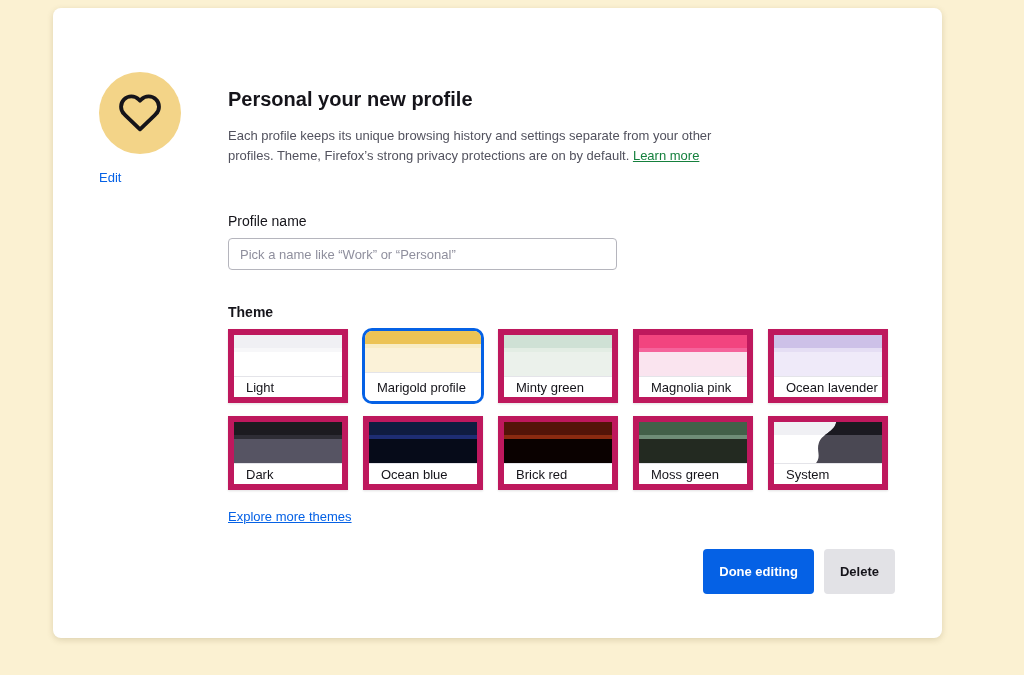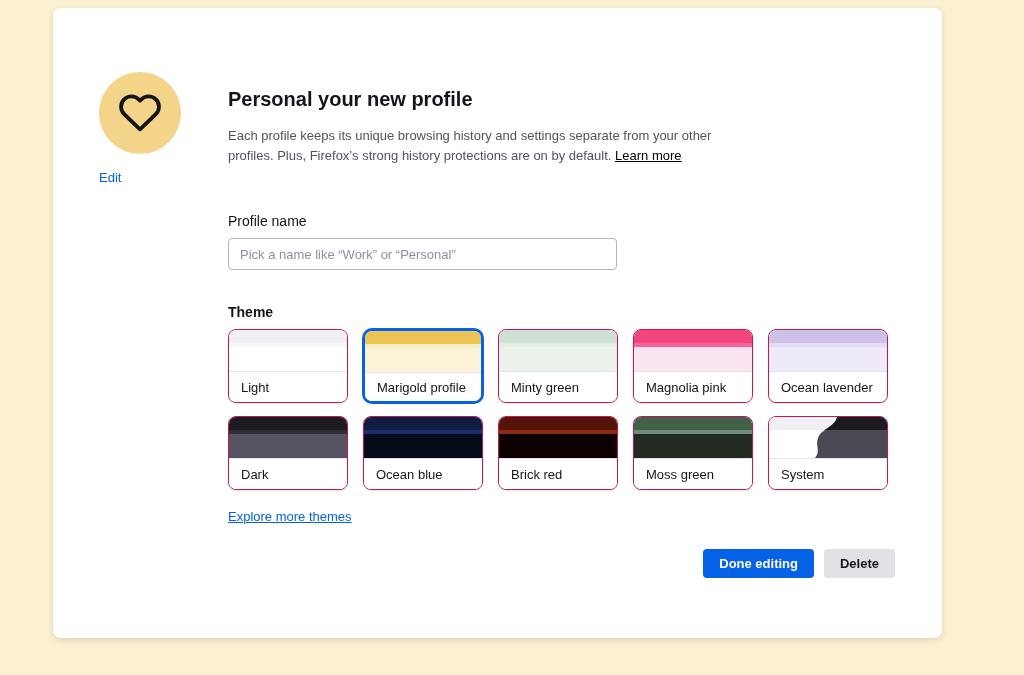--- a/index.html
+++ b/index.html
@@ -43,21 +43,21 @@
   .theme-label { margin-top:33px; font-weight:700; }
 
   .theme-grid {
     margin-top:8px;
     display:grid;
     grid-template-columns:repeat(5, 120px);
     gap:13px 15px;
   }
   .swatch {
     width:120px; height:74px; background:#fff;
-    border:1px solid #be185d; border-radius:8px;
+    border:6px solid #be185d; border-radius:0;
     box-shadow:0 1px 2px rgba(21,20,26,0.12);
     overflow:hidden; display:flex; flex-direction:column; cursor:pointer;
   }
   .swatch.selected {
     border:2px solid var(--accent, #0561e5);
     box-shadow:0 0 0 1px var(--accent, #0561e5);
     border-radius:9px;
   }
   .preview { height:41px; flex:none; display:flex; flex-direction:column; }
   .preview .bar { height:13px; flex:none; }
@@ -67,21 +67,21 @@
   .swatch-label {
     flex:1; background:#fff; border-top:1px solid #e4e4e9;
     display:flex; align-items:center; padding-left:12px;
     font-size:13px; color:#15141a; white-space:nowrap;
   }
 
   .explore-link { margin-top:19px; align-self:flex-start; font-size:13px; color:#0561e5; text-decoration:underline; cursor:pointer; }
 
   .actions { margin-top:25px; display:flex; justify-content:flex-end; gap:10px; }
   .actions button {
-    height:29px; border:none; border-radius:4px; padding:0 16px;
+    height:45px; border:none; border-radius:4px; padding:0 16px;
     font-family:"Liberation Sans", sans-serif; font-size:13px; font-weight:700; cursor:pointer;
   }
   .btn-primary { background:var(--accent, #0561e5); color:#ffffff; }
   .btn-secondary { background:#e2e2e6; color:#15141a; }
 </style>
 </head>
 <body style="background: rgb(251, 241, 210);">
 
 <div class="card">
 
@@ -90,22 +90,22 @@
       <svg viewBox="0 0 24 24" fill="none" stroke="#15141a" stroke-width="2" stroke-linecap="round" stroke-linejoin="round">
         <path d="M20.3 4.9a5.3 5.3 0 0 0-7.6 0l-.7.7-.7-.7a5.3 5.3 0 0 0-7.6 7.6l.7.7 7.6 7.3 7.6-7.3.7-.7a5.3 5.3 0 0 0 0-7.6z"></path>
       </svg>
     </div>
     <a class="edit-link" style="color: rgb(5, 97, 229);">Edit</a>
   </div>
 
   <div class="main-col">
     <h1>Personal your new profile</h1>
 
-    <p class="desc"><span>Each profile keeps its unique browsing history and settings separate from your other profiles. Plus, Firefox’s strong history protections are on by default.</span>
-      <a style="color: #000000;">Learn more</a>
+    <p class="desc"><span>Each profile keeps its unique browsing history and settings separate from your other profiles. Theme, Firefox’s strong privacy protections are on by default.</span>
+      <a style="color: #15803d;">Learn more</a>
     </p>
 
     <div class="field-label">Profile name</div>
     <input class="name-input" type="text" placeholder="Pick a name like “Work” or “Personal”" style="">
 
     <div class="field-label theme-label">Theme</div>
 
     <div class="theme-grid" id="theme-grid">
   <div class="swatch">
     <div class="preview">

